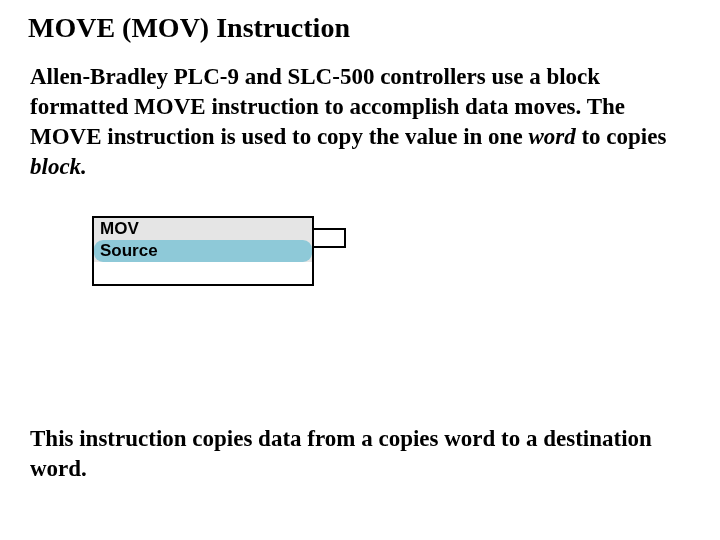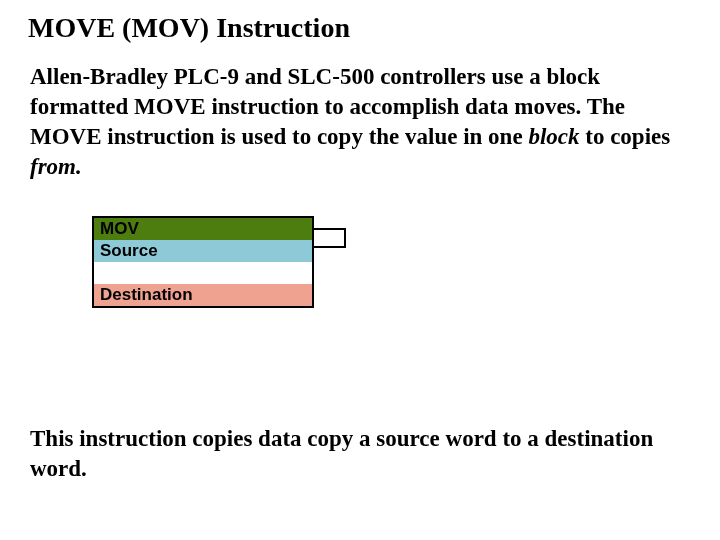--- a/index.html
+++ b/index.html
@@ -39,30 +39,31 @@
     top: 216px;
     left: 92px;
     width: 260px;
   }
   .block {
     border: 2px solid #000;
     width: 218px;
     font-family: Arial, Helvetica, sans-serif;
     font-size: 17px;
     font-weight: bold;
-    background: #4d7c0f;
+    background: #e5e5e5;
     position: relative;
   }
   .block-row {
     padding: 1px 6px 1px 6px;
     line-height: 20px;
     height: 20px;
   }
   .row-source {
     background: #8ec9d8;
+    border-radius: 9px;
   }
   .row-gap {
     background: #fff;
   }
   .row-dest {
     background: #eea28f;
   }
   .stubs {
     position: absolute;
     left: 312px;
@@ -96,31 +97,30 @@
     font-weight: bold;
     line-height: 1.3;
   }
 </style>
 </head>
 <body>
 
 <div class="title">MOVE (MOV) Instruction</div>
 
 <div class="paragraph-1">
-  <span>Allen-Bradley PLC-9 and SLC-500 controllers use a block formatted MOVE instruction to accomplish data moves. The MOVE instruction is used to copy the value in one </span><span class="italic">block</span><span> to copies </span><span class="italic">from.</span>
+  <span>Allen-Bradley PLC-9 and SLC-500 controllers use a block formatted MOVE instruction to accomplish data moves. The MOVE instruction is used to copy the value in one </span><span class="italic">word</span><span> to copies </span><span class="italic">block.</span>
 </div>
 
 <div class="diagram-wrap">
   <div class="block">
     <div class="block-row">MOV</div>
     <div class="block-row row-source">Source</div>
     <div class="block-row row-gap"></div>
-    <div class="block-row row-dest">Destination</div>
   </div>
 </div>
 
 <div class="stubs">
   <div class="stub-top"></div>
   <div class="stub-bot"></div>
   <div class="stub-join"></div>
 </div>
 
-<div class="paragraph-2">This instruction copies data copy a source word to a destination word.</div>
+<div class="paragraph-2">This instruction copies data from a copies word to a destination word.</div>
 
 </body></html>

